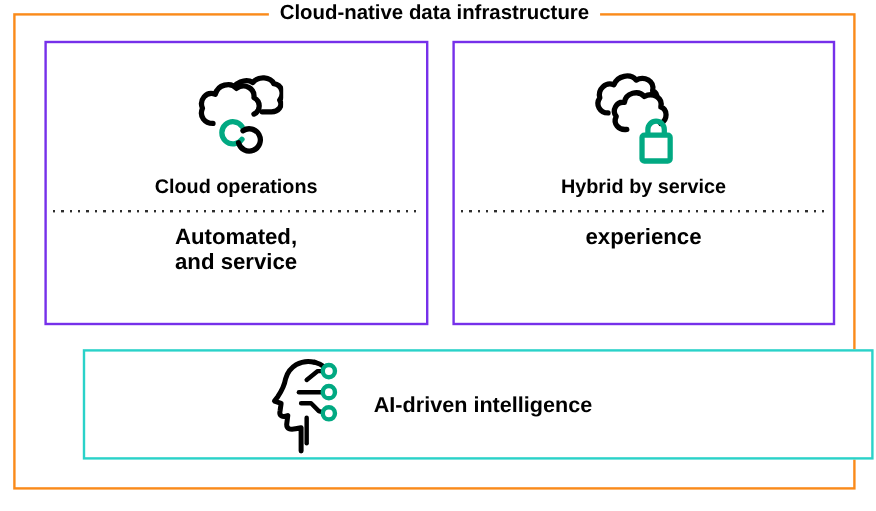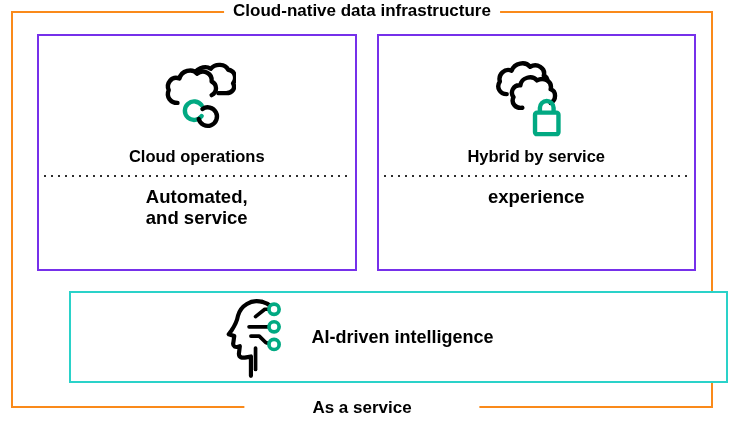--- a/index.html
+++ b/index.html
@@ -95,14 +95,13 @@
           <path class="k" stroke-width="4" d="M46,56 L46,79"></path>
           <circle class="g wf" stroke-width="4" cx="66" cy="14" r="5.5"></circle>
           <circle class="g wf" stroke-width="4" cx="66" cy="33" r="5.5"></circle>
           <circle class="g wf" stroke-width="4" cx="66" cy="52" r="5.5"></circle>
         </svg>
       </span>
       <span class="banner-label">AI-driven intelligence</span>
     </div>
   </div>
 
-  <div class="footer-label">As a service</div>
 </div>
 
 </body></html>

